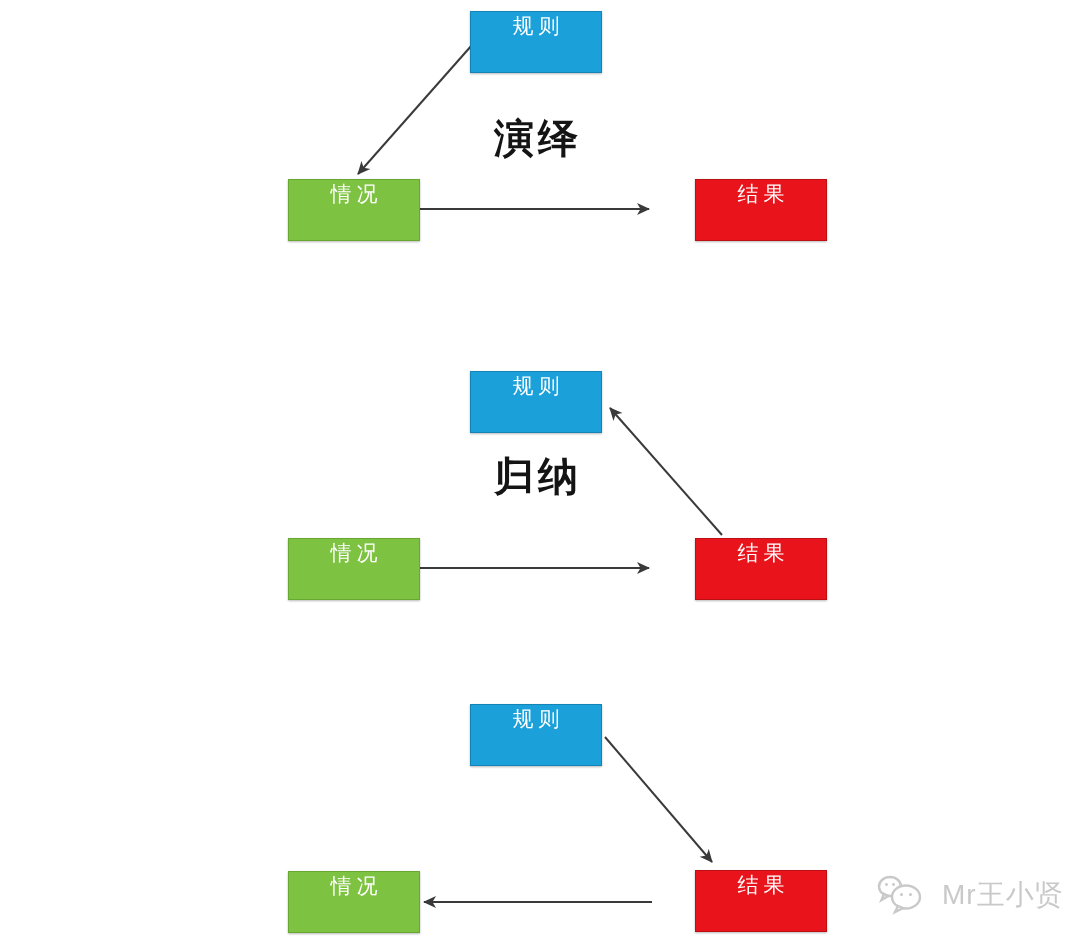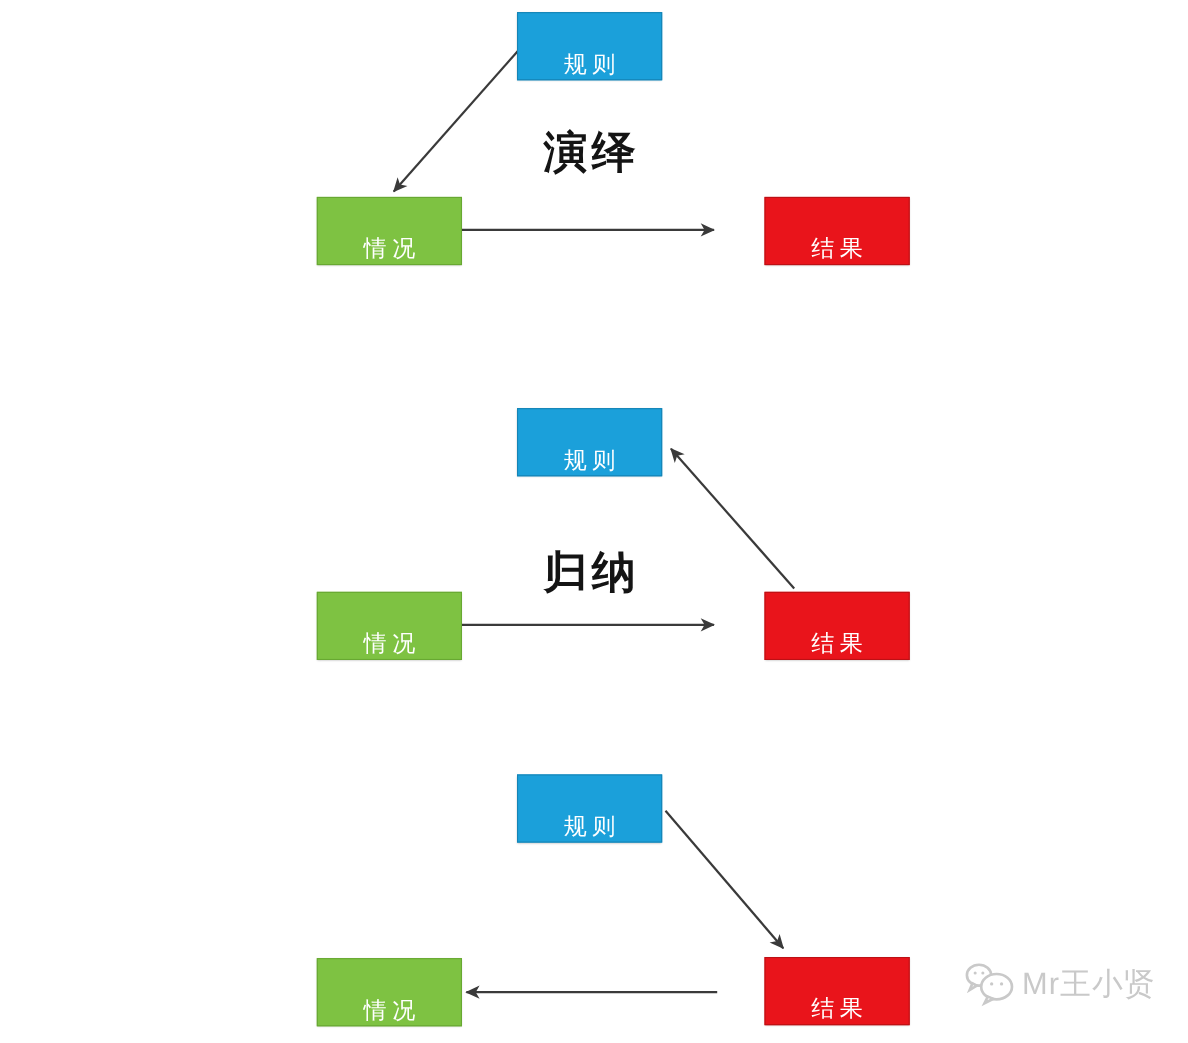--- a/index.html
+++ b/index.html
@@ -11,40 +11,40 @@
     font-family:"Liberation Sans","DejaVu Sans",sans-serif;
   }
   .arrows{
     position:absolute;left:0;top:0;width:1080px;height:948px;
     pointer-events:none;
   }
   .arrows line{stroke:var(--arrow,#3a3a3a);stroke-width:2;}
   .arrowhead{fill:var(--arrow,#3a3a3a);}
   .node{
     position:absolute;width:132px;height:62px;
-    display:flex;align-items:flex-end;justify-content:center;
+    display:flex;align-items:flex-start;justify-content:center;
     color:var(--box-text,#fff);
     font-size:21px;letter-spacing:5px;text-indent:5px;
     box-shadow:0 1px 2px rgba(0,0,0,.28);
     box-sizing:border-box;
   }
   .node.rule{background:var(--rule-box);border:1px solid var(--rule-border);}
   .node.case{background:var(--case-box);border:1px solid var(--case-border);}
   .node.result{background:var(--result-box);border:1px solid var(--result-border);margin-left:40px;}
   .section-label{
     position:absolute;left:420px;width:232px;
     text-align:center;
     font-family:"Liberation Serif","DejaVu Serif",serif;
     font-weight:700;font-size:40px;line-height:38px;
     letter-spacing:4px;text-indent:4px;
     color:var(--section-label,#141414);
   }
   .watermark{
     position:absolute;left:876px;top:874px;
-    display:flex;align-items:center;gap:5px;
+    display:flex;align-items:center;gap:18px;
     color:var(--watermark,#cbcbcb);
     font-size:28px;letter-spacing:1px;
     text-shadow:0 1px 0 #fff;
     user-select:none;
   }
   .wechat-icon{display:block;}
   .wechat-icon .bubble{fill:#fff;stroke:var(--watermark,#cbcbcb);stroke-width:2.4;}
   .wechat-icon .eye{fill:var(--watermark,#cbcbcb);}
 </style>
 </head>
@@ -76,21 +76,21 @@
   <div class="node case" style="left:288px;top:179px">
     <span>情况</span>
   </div>
   <div class="node result" style="left:655px;top:179px">
     <span>结果</span>
   </div>
 
   <div class="node rule" style="left:470px;top:371px">
     <span>规则</span>
   </div>
-  <div class="section-label" style="top:502px">归纳</div>
+  <div class="section-label" style="top:458px">归纳</div>
   <div class="node case" style="left:288px;top:538px">
     <span>情况</span>
   </div>
   <div class="node result" style="left:655px;top:538px">
     <span>结果</span>
   </div>
 
   <div class="node rule" style="left:470px;top:704px">
     <span>规则</span>
   </div>

